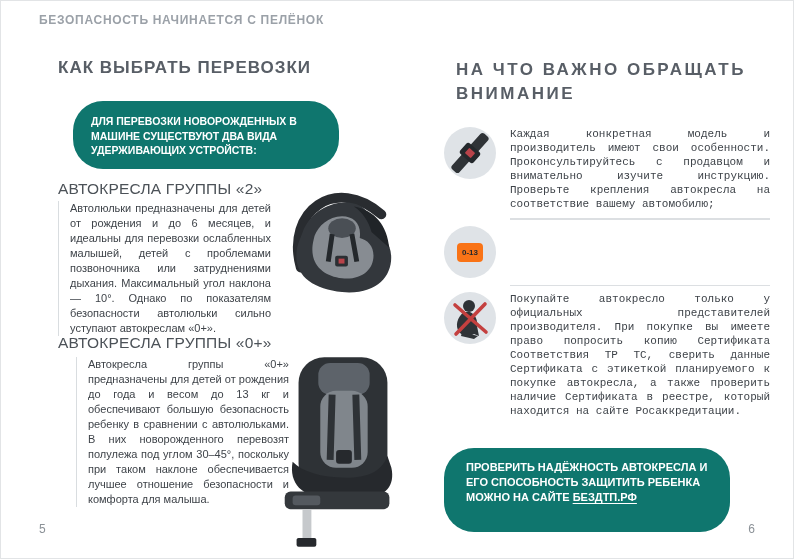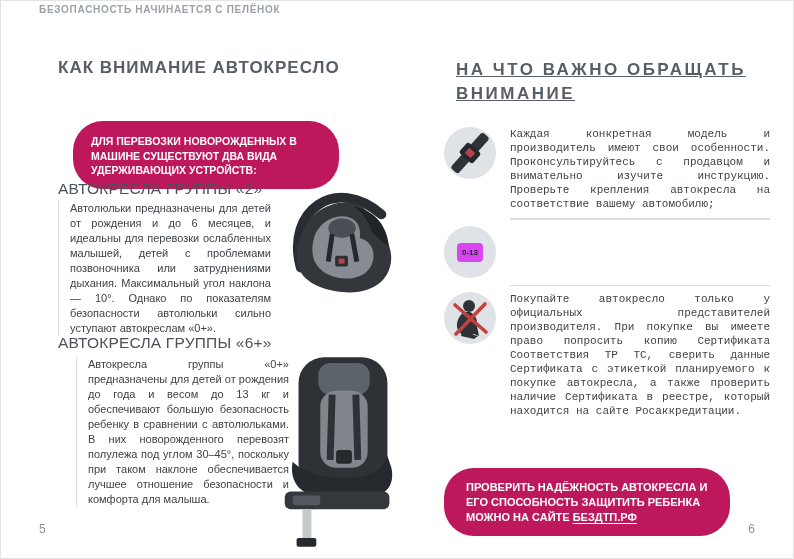--- a/index.html
+++ b/index.html
@@ -2,33 +2,32 @@
 <html><head>
 <meta charset="utf-8">
 <style>
   html,body { margin:0; padding:0; background:#f2f2f2; }
   .page {
     position:relative; width:794px; height:559px; margin:0 auto;
     background:#ffffff; border:1px solid #e2e4e6; box-sizing:border-box;
     overflow:hidden; font-family:"Liberation Sans", sans-serif; color:#3f444a;
   }
   .tagline {
-    position:absolute; left:38px; top:3px;
-    font-size:10px; font-weight:bold; letter-spacing:0.7px; color:#9ba1a8;
+    position:absolute; left:38px; top:12px;
+    font-size:12px; font-weight:bold; letter-spacing:0.7px; color:#9ba1a8;
   }
   
   .left-title {
     position:absolute; left:57px; top:57px; margin:0;
     font-size:17px; font-weight:bold; letter-spacing:1px; color:#585e66;
   }
   .callout {
     position:absolute; box-sizing:border-box;
-    background:#be185d; color:#ffffff; font-weight:bold;
+    background:#0f766e; color:#ffffff; font-weight:bold;
     border-radius:30px;
-    margin-top:20px;
   }
   .callout-left {
     left:72px; top:100px; width:266px; height:68px;
     padding:13px 24px 13px 18px; font-size:10.5px; line-height:14.5px;
   }
   .sec-heading {
     position:absolute; margin:0; font-size:15.5px; font-weight:normal;
     letter-spacing:0.2px; color:#4c5258;
   }
   .sec-heading.s0 { left:57px; top:179px; }
@@ -46,54 +45,53 @@
   .page-num {
     position:absolute; bottom:22px; font-size:12px; color:#8b9197;
   }
   .page-num.pn-left { left:38px; }
   .page-num.pn-right { right:38px; }
   
   .right-title {
     position:absolute; left:455px; top:57px; margin:0; width:300px;
     font-size:17px; font-weight:bold; letter-spacing:2.5px; line-height:24px;
     color:#585e66;
-    text-decoration:underline;
   }
   .tips { position:absolute; left:443px; top:120px; width:326px; }
   .tip-row { display:flex; align-items:flex-start; padding:6px 0 7px 0; }
   .tip-divider { border-top:1px solid #dcdfe2; margin-left:66px; }
   .icon-circle {
     flex:none; width:52px; height:52px; border-radius:50%;
     background:#dfe3e7; margin-right:14px;
     display:flex; align-items:center; justify-content:center;
   }
   .tip-text {
     flex:1; margin:0; font-size:11px; line-height:13.9px;
     text-align:justify; color:#3e4349; padding-top:1px;font-family:Liberation Mono, monospace;
   }
   .badge {
-    background:#d946ef; border-radius:4px; color:#26292d; font-weight:bold;
+    background:#f97316; border-radius:4px; color:#26292d; font-weight:bold;
     text-align:right; display:flex; flex-direction:column; justify-content:center;
   }
   .badge.two-line { padding:3px 4px; font-size:6.5px; line-height:7.5px; }
   .badge.one-line { padding:5px 5px; font-size:8px; line-height:9px; }
   .callout-right {
-    left:443px; top:447px; width:286px; height:68px;
+    left:443px; top:447px; width:286px; height:84px;
     padding:12px 22px 12px 22px; font-size:11px; line-height:15px;
   }
   .callout-link { color:#ffffff; text-decoration:underline; text-underline-offset:2px; cursor:pointer; }
 </style>
 </head>
 <body>
 
 <div class="page">
 
   <div class="tagline">БЕЗОПАСНОСТЬ НАЧИНАЕТСЯ С ПЕЛЁНОК</div>
 
-  <h1 class="left-title">КАК ВНИМАНИЕ АВТОКРЕСЛО</h1>
+  <h1 class="left-title">КАК ВЫБРАТЬ ПЕРЕВОЗКИ</h1>
 
   <div class="callout callout-left">
     <span>ДЛЯ ПЕРЕВОЗКИ НОВОРОЖДЕННЫХ В МАШИНЕ СУЩЕСТВУЮТ ДВА ВИДА УДЕРЖИВАЮЩИХ УСТРОЙСТВ:</span>
   </div>
 
   <h2 class="sec-heading s0">АВТОКРЕСЛА ГРУППЫ «2»</h2>
   <p class="sec-body b0">Автолюльки предназначены для детей от рождения и до 6 месяцев, и идеальны для перевозки ослабленных малышей, детей с проблемами позвоночника или затруднениями дыхания. Максимальный угол наклона — 10°. Однако по показателям безопасности автолюльки сильно уступают автокреслам «0+».</p>
 
   <div class="seat-img img0">
     <svg width="118" height="128" viewBox="0 0 120 130">
@@ -101,21 +99,21 @@
       <path d="M12 78 C 8 104 28 118 58 121 C 92 124 108 106 108 86 C 108 72 100 62 88 58 C 90 40 78 30 62 30 C 40 30 24 44 18 60 C 15 68 13 72 12 78 Z" fill="#33373c"></path>
       <path d="M70 34 C 92 38 104 54 106 76 L 88 60 C 85 49 79 40 70 34 Z" fill="#202428"></path>
       <path d="M28 74 C 26 94 40 105 58 107 C 78 109 90 98 90 84 C 90 74 84 68 76 66 C 78 52 70 44 58 44 C 44 44 34 54 30 64 C 29 68 28.5 70 28 74 Z" fill="#878c92"></path>
       <ellipse cx="58" cy="56" rx="14" ry="10" fill="#4a4f55"></ellipse>
       <path d="M48 62 L44 90 M68 62 L73 90" stroke="#24282c" stroke-width="5"></path>
       <rect x="51" y="84" width="13" height="11" rx="2" fill="#2b2f33"></rect>
       <rect x="54.5" y="87" width="6" height="5" fill="#b8434a"></rect>
     </svg>
   </div>
 
-  <h2 class="sec-heading s1">АВТОКРЕСЛА ГРУППЫ «6+»</h2>
+  <h2 class="sec-heading s1">АВТОКРЕСЛА ГРУППЫ «0+»</h2>
   <p class="sec-body b1">Автокресла группы «0+» предназначены для детей от рождения до года и весом до 13 кг и обеспечивают большую безопасность ребенку в сравнении с автолюльками. В них новорожденного перевозят полулежа под углом 30–45°, поскольку при таком наклоне обеспечивается лучшее отношение безопасности и комфорта для малыша.</p>
 
   <div class="seat-img img1">
     <svg width="158" height="198" viewBox="0 0 160 200">
       <rect x="36" y="6" width="90" height="134" rx="26" fill="#2e3236"></rect>
       <rect x="56" y="12" width="52" height="32" rx="12" fill="#5d636a"></rect>
       <rect x="58" y="40" width="48" height="78" rx="16" fill="#80868c"></rect>
       <path d="M70 44 L68 110 M94 44 L96 110" stroke="#2e3236" stroke-width="7"></path>
       <rect x="74" y="100" width="16" height="14" rx="3" fill="#26292d"></rect>
       <path d="M30 112 C 26 134 40 148 64 148 L 104 148 C 124 148 134 136 130 118 L 126 106 C 120 122 106 128 84 128 C 58 128 40 122 30 112 Z" fill="#26292d"></path>

